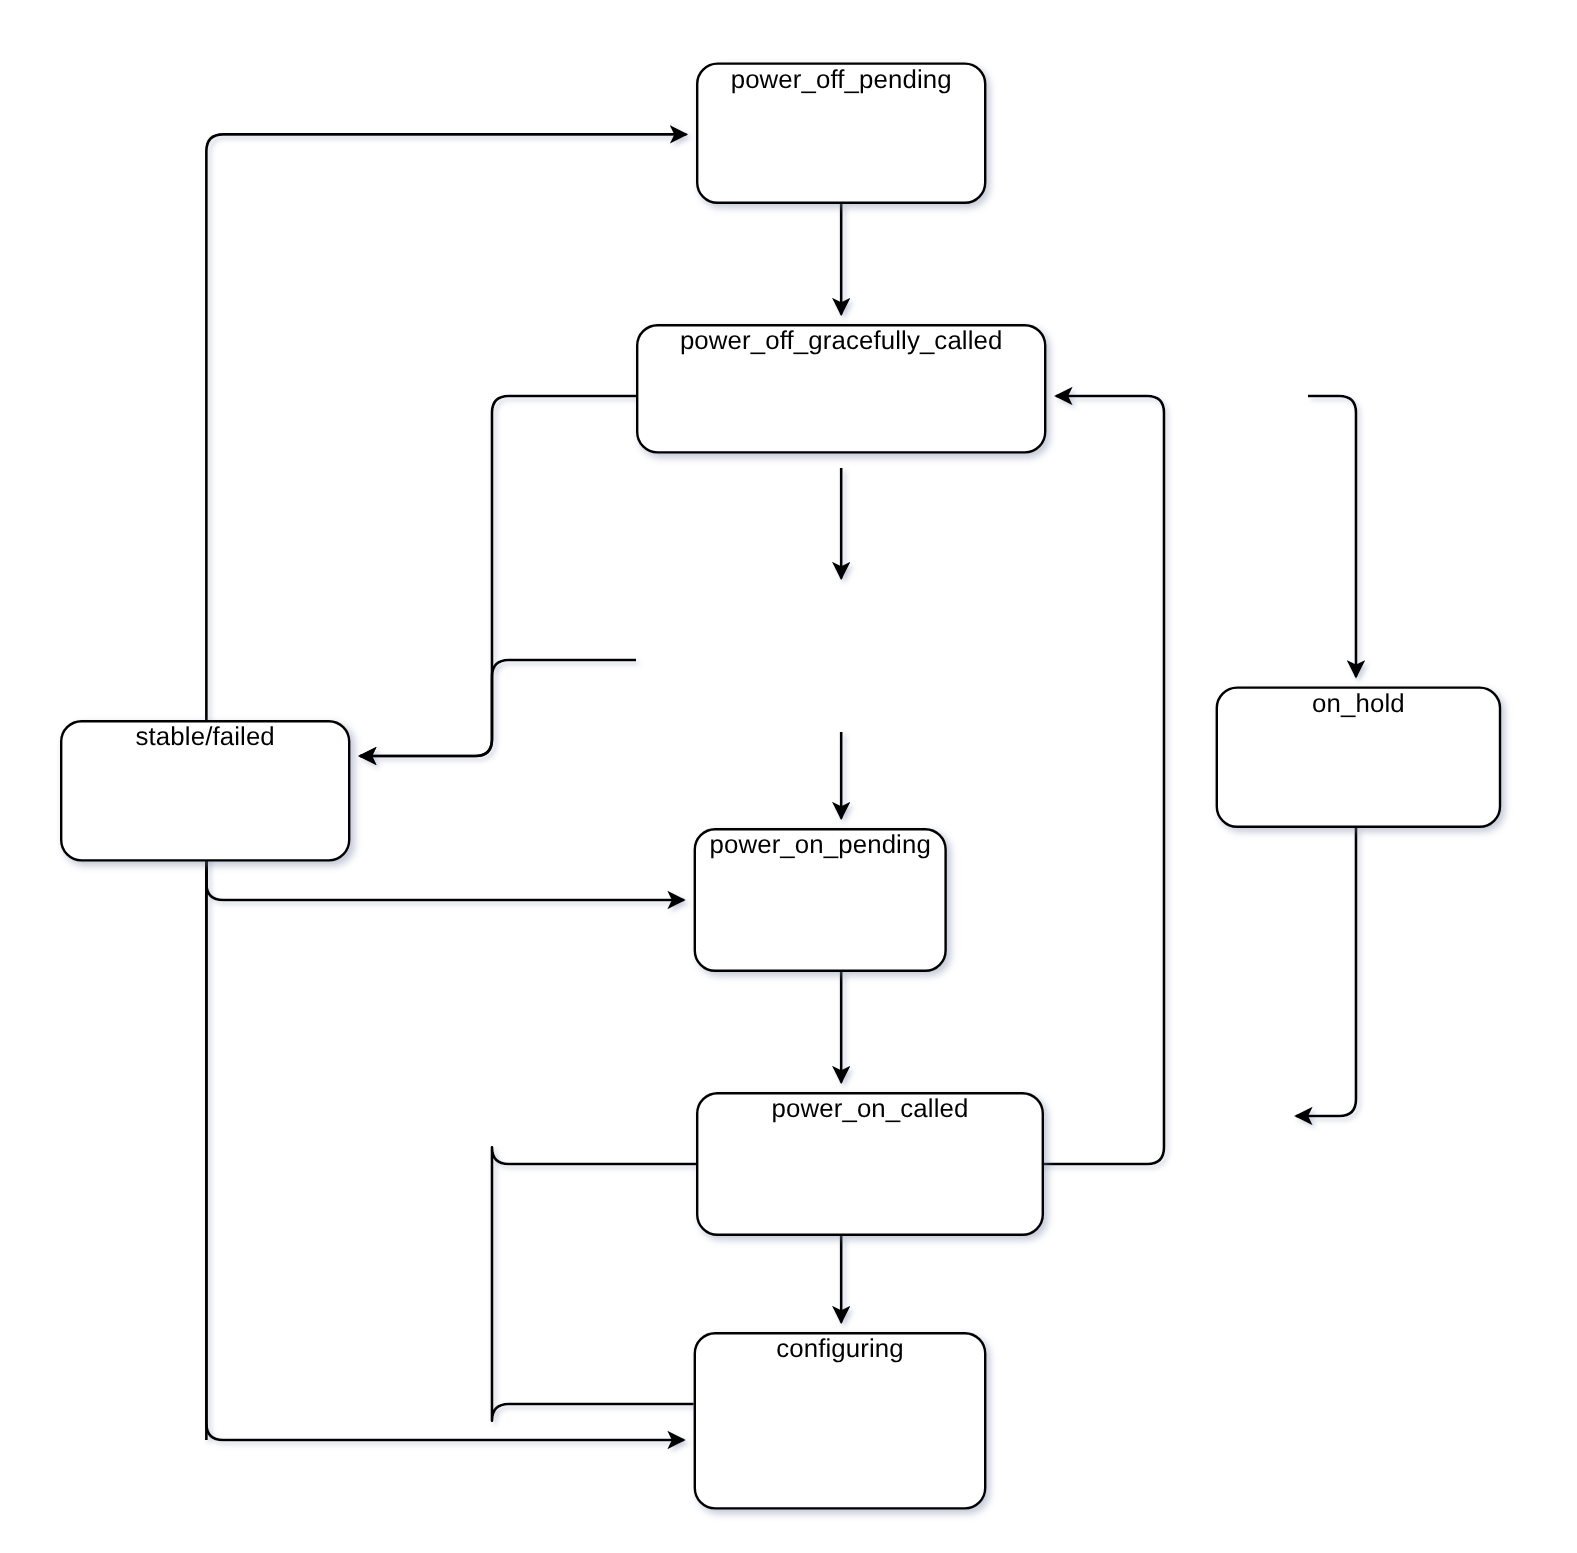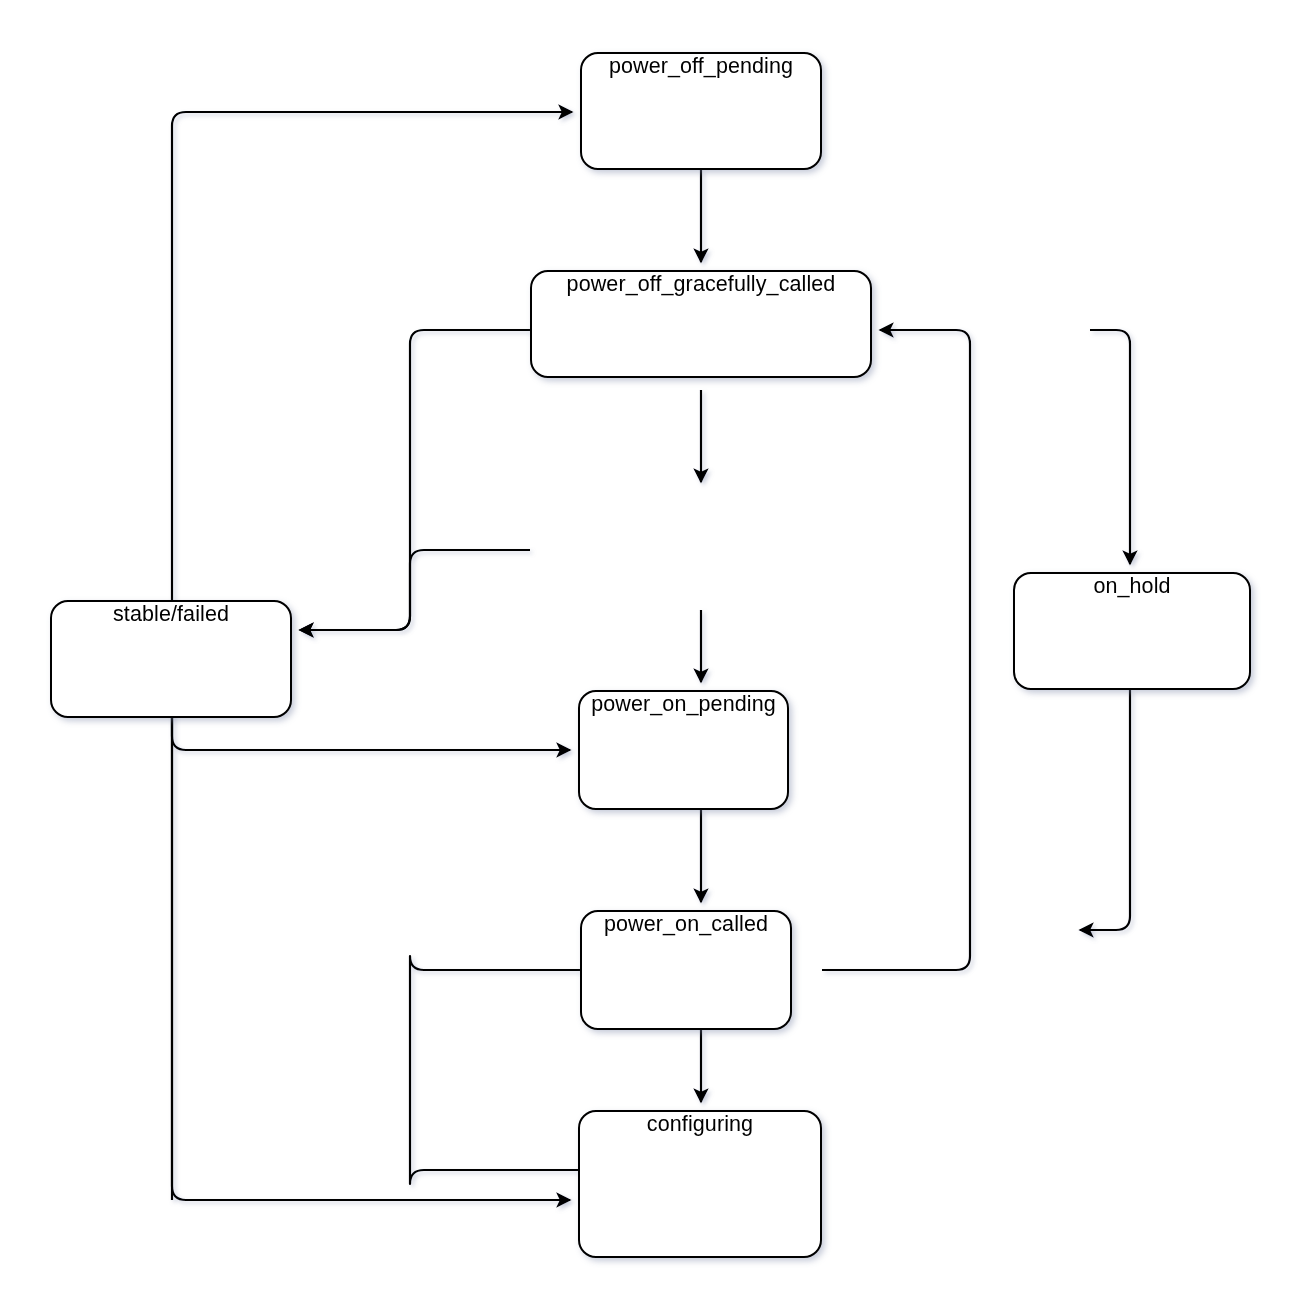--- a/index.html
+++ b/index.html
@@ -90,21 +90,21 @@
 
 
   <div class="node" style="left: 50px; top: 572px; width: 242px; height: 118px; margin-top: 28px;">
     <span class="node-label">stable/failed</span>
   </div>
 
   <div class="node" style="left: 578px; top: 690px; width: 211px; height: 120px;">
     <span class="node-label">power_on_pending</span>
   </div>
 
-  <div class="node" style="left: 580px; top: 910px; width: 212px; height: 120px;">
+  <div class="node" style="left: 580px; top: 910px; width: 290px; height: 120px;">
     <span class="node-label">power_on_called</span>
   </div>
 
   <div class="node" style="left: 578px; top: 1110px; width: 244px; height: 148px;">
     <span class="node-label">configuring</span>
   </div>
 
   <div class="node" style="left: 1013px; top: 572px; width: 238px; height: 118px;">
     <span class="node-label">on_hold</span>
   </div>

